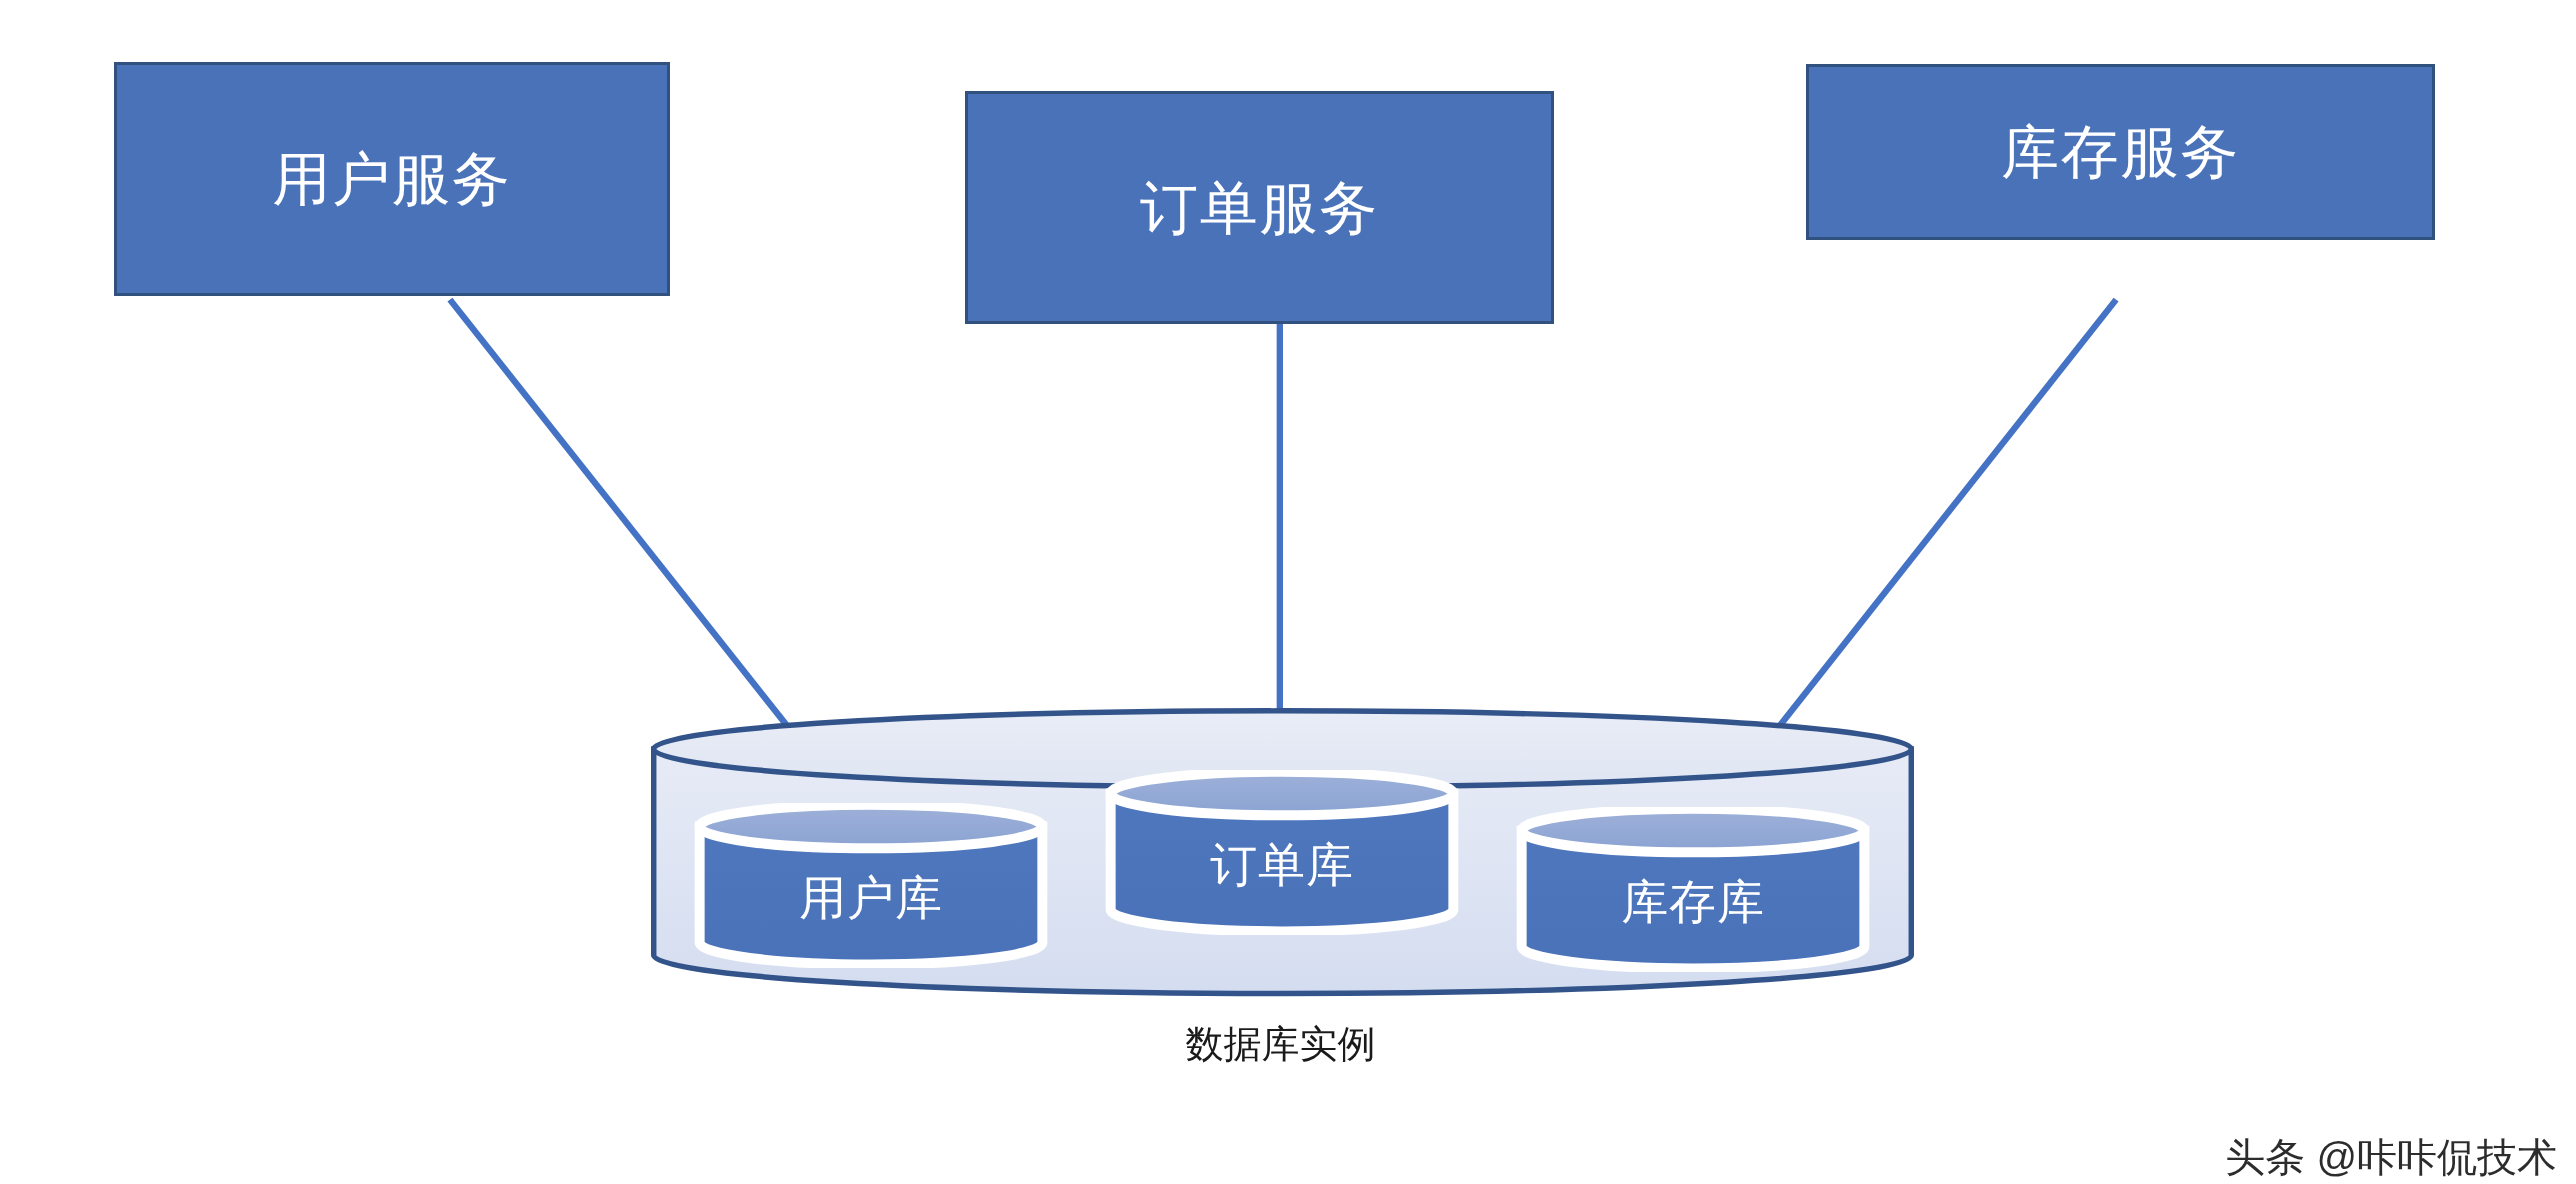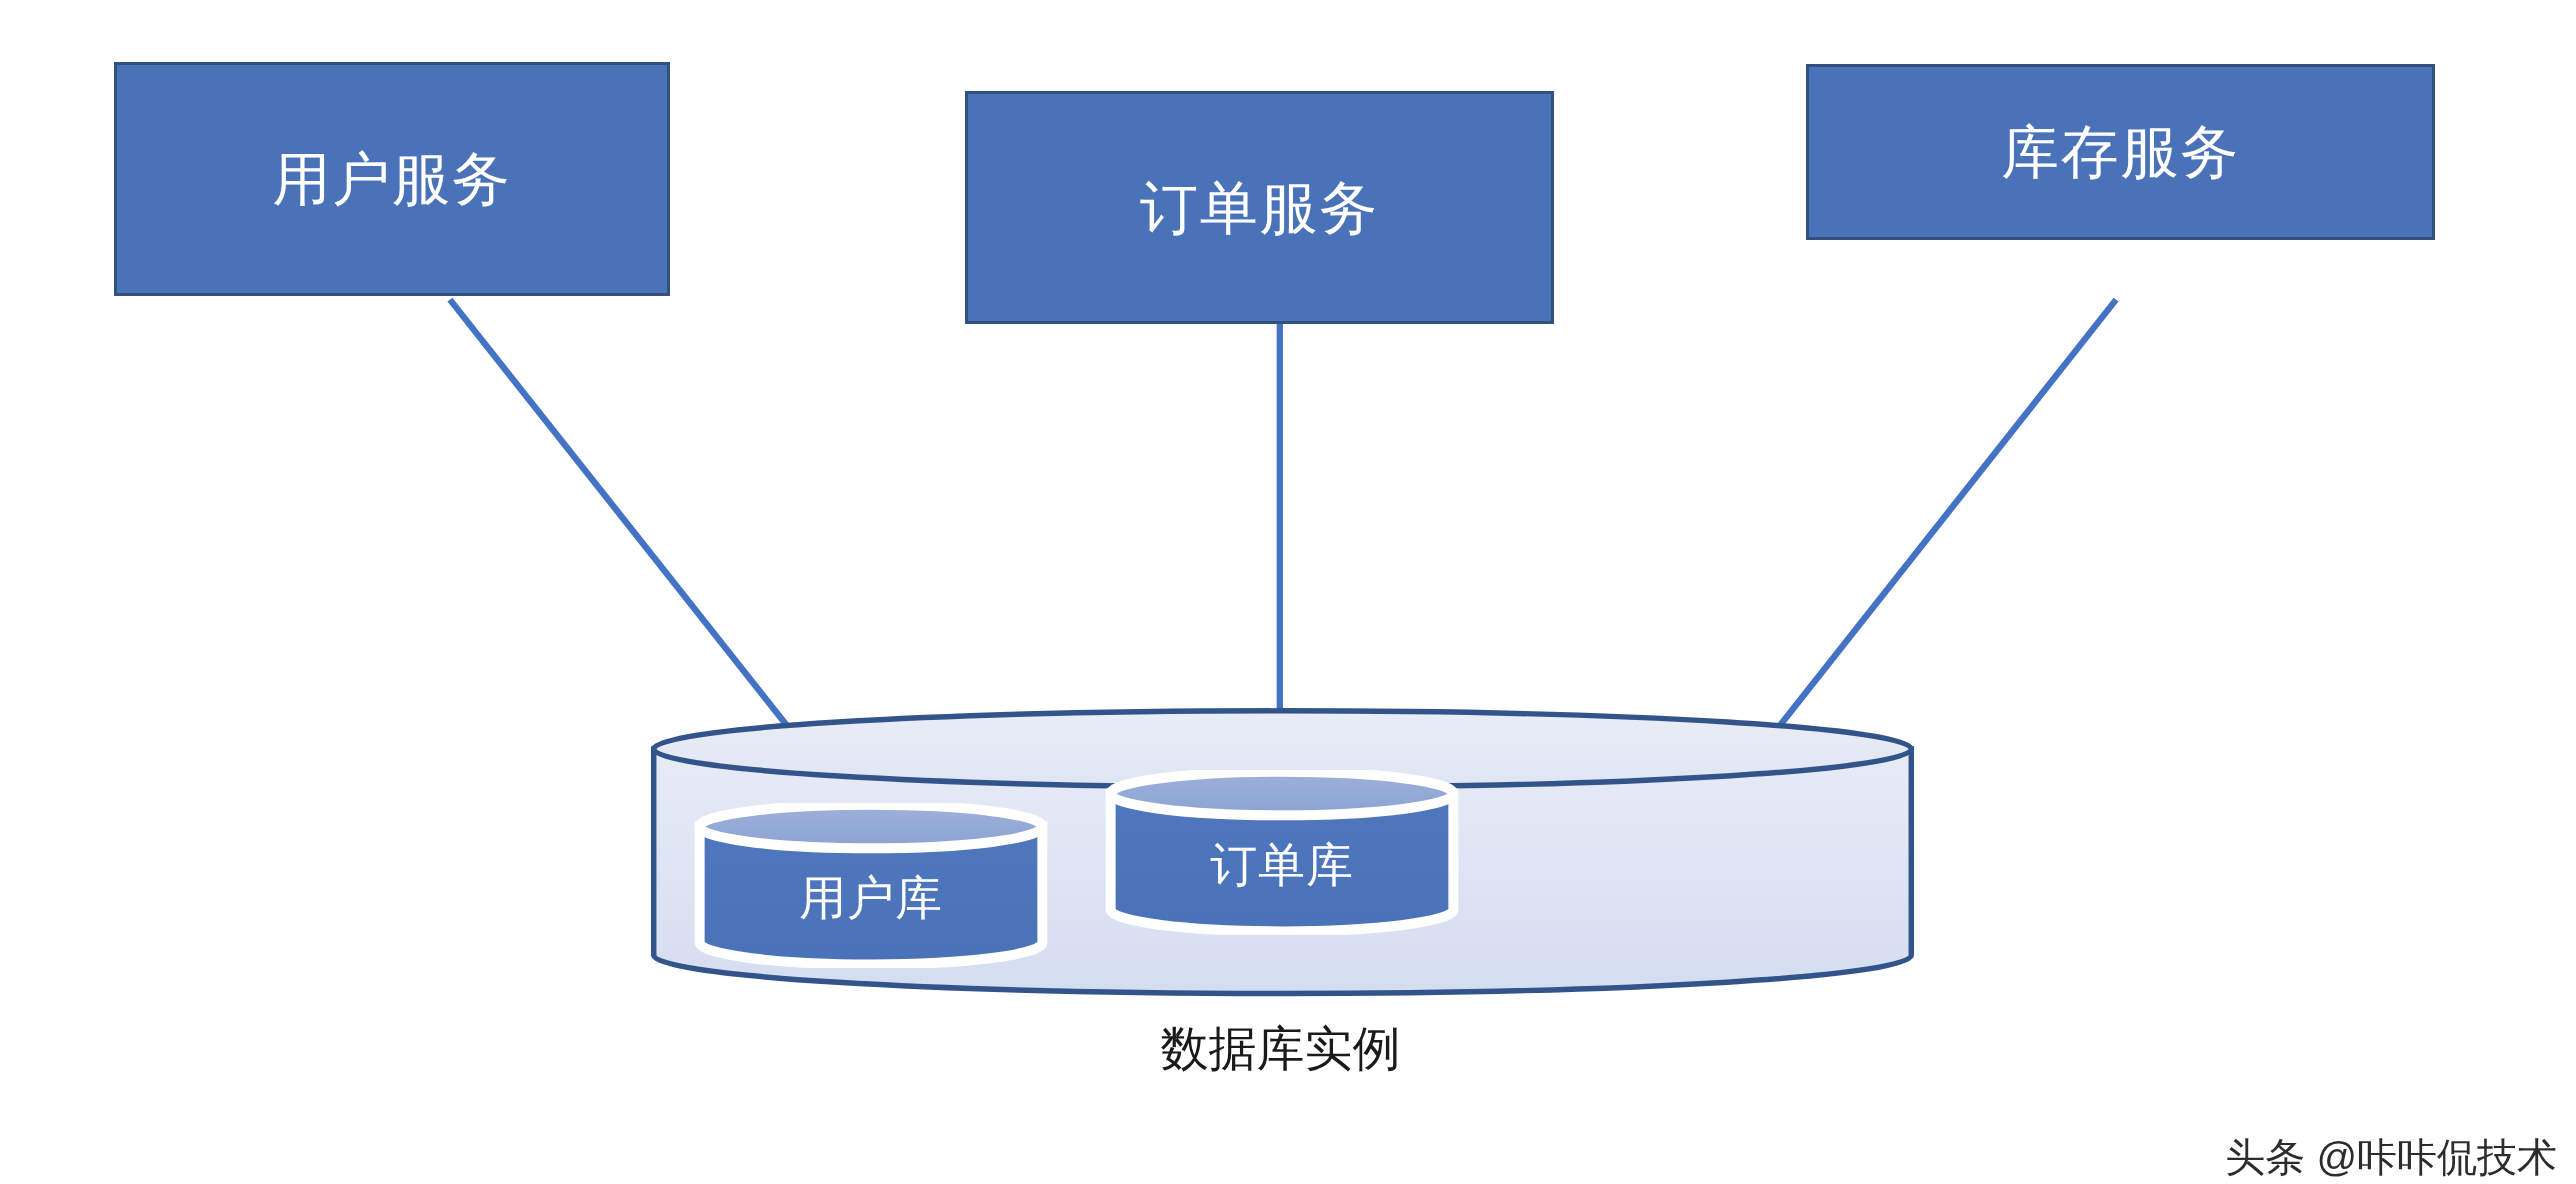--- a/index.html
+++ b/index.html
@@ -88,21 +88,21 @@
   }
 
   
   #db-caption {
     position: absolute;
     left: 999px;
     top: 1025px;
     width: 563px;
     text-align: center;
     color: #1a1a1a;
-    font-size: 48px;
+    font-size: 38px;
     line-height: 1;
     white-space: nowrap;
   }
 
   
   #watermark {
     position: absolute;
     right: 19px;
     bottom: 7.3px;
     color: #1b1b1b;
@@ -189,19 +189,36 @@
           <stop offset="0%" stop-color="#9db0d9"></stop>
           <stop offset="100%" stop-color="#8ba3d2"></stop>
         </linearGradient>
       </defs>
       <path d="M7,26 L7,154 A189,24 0 0 0 385,154 L385,26 Z" fill="url(#innerBody1)" stroke="#ffffff" stroke-width="11"></path>
       <ellipse cx="196" cy="26" rx="189" ry="24" fill="url(#innerTop1)" stroke="#ffffff" stroke-width="11"></ellipse>
     </svg>
     <div class="inner-db-label">订单库</div>
   </div>
 
+  <div class="inner-db" id="idb-2">
+    <svg width="356" height="165" viewBox="0 0 392 182" xmlns="http://www.w3.org/2000/svg">
+      <defs>
+        <linearGradient id="innerBody2" x1="0" y1="0" x2="0" y2="1">
+          <stop offset="0%" stop-color="#4e77bd"></stop>
+          <stop offset="100%" stop-color="#4a72b8"></stop>
+        </linearGradient>
+        <linearGradient id="innerTop2" x1="0" y1="0" x2="0" y2="1">
+          <stop offset="0%" stop-color="#9db0d9"></stop>
+          <stop offset="100%" stop-color="#8ba3d2"></stop>
+        </linearGradient>
+      </defs>
+      <path d="M7,26 L7,154 A189,24 0 0 0 385,154 L385,26 Z" fill="url(#innerBody2)" stroke="#ffffff" stroke-width="11"></path>
+      <ellipse cx="196" cy="26" rx="189" ry="24" fill="url(#innerTop2)" stroke="#ffffff" stroke-width="11"></ellipse>
+    </svg>
+    <div class="inner-db-label">库存库</div>
+  </div>
 
   <div id="db-caption">数据库实例</div>
 
   <div id="watermark">头条 @咔咔侃技术</div>
 
 </div>
 
 
 </body></html>

